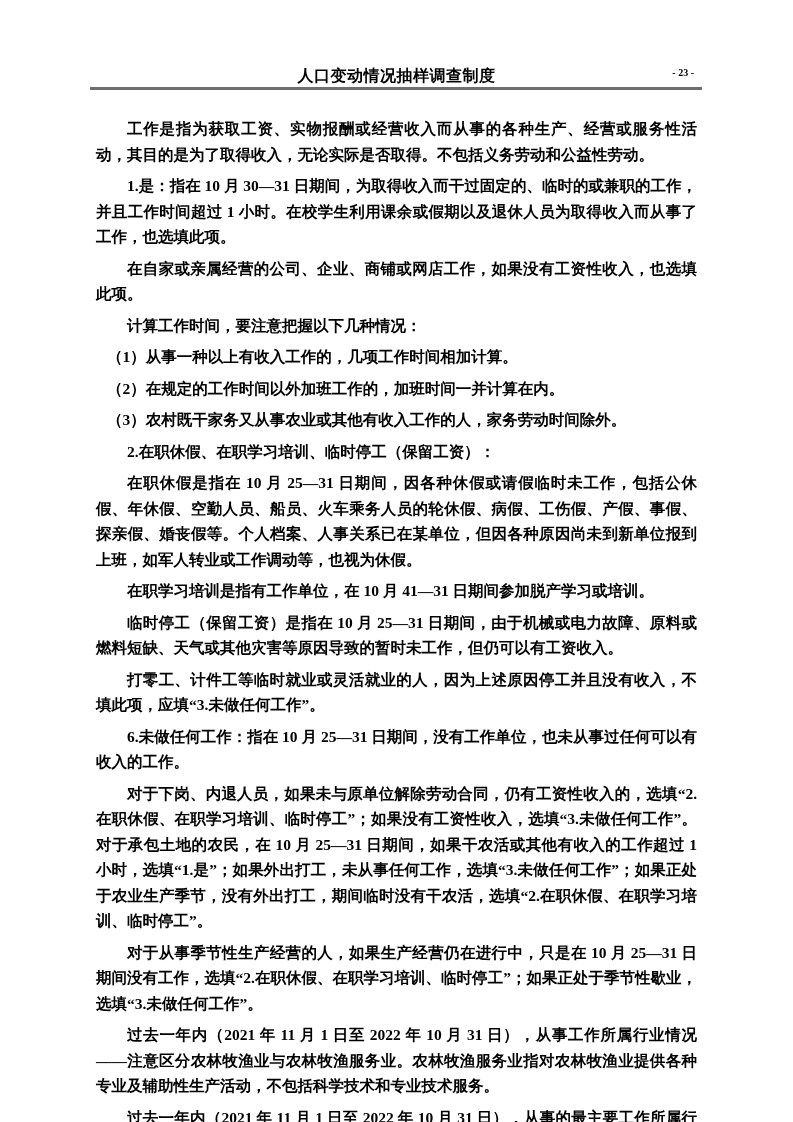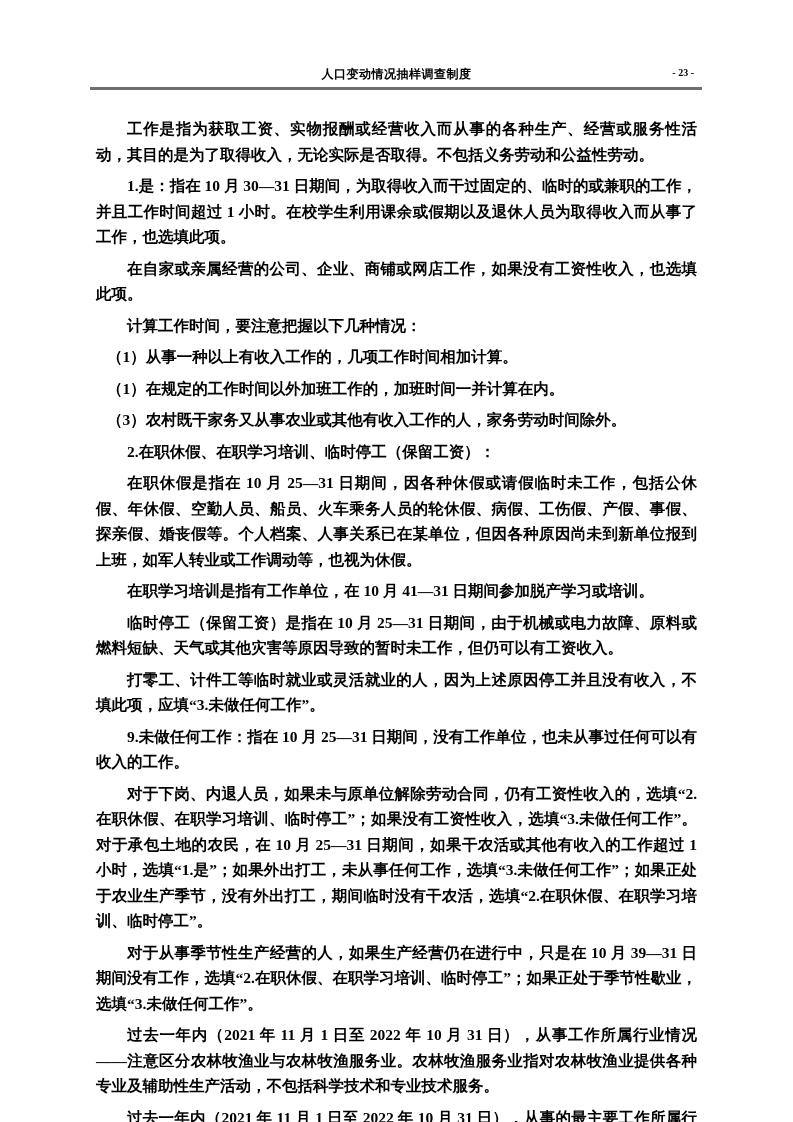--- a/index.html
+++ b/index.html
@@ -12,21 +12,21 @@
     overflow: hidden;
     font-family: "Liberation Serif", "DejaVu Serif", serif;
     color: #000000;
   }
   .header-title {
     position: absolute;
     top: 66px;
     left: 0;
     width: 793px;
     text-align: center;
-    font-size: 12px;
+    font-size: 16px;
     font-weight: bold;
     letter-spacing: 0.5px;
   }
   .page-number {
     position: absolute;
     top: 67px;
     right: 99px;
     font-size: 10px;
     font-weight: bold;
     white-space: nowrap;
@@ -67,27 +67,27 @@
   <div class="header-title">人口变动情况抽样调查制度</div>
   <div class="page-number">- 23 -</div>
   <div class="header-rule"></div>
 
   <div class="doc">
     <p>工作是指为获取工资、实物报酬或经营收入而从事的各种生产、经营或服务性活动，其目的是为了取得收入，无论实际是否取得。不包括义务劳动和公益性劳动。</p>
     <p>1.是：指在 10 月 30—31 日期间，为取得收入而干过固定的、临时的或兼职的工作，并且工作时间超过 1 小时。在校学生利用课余或假期以及退休人员为取得收入而从事了工作，也选填此项。</p>
     <p>在自家或亲属经营的公司、企业、商铺或网店工作，如果没有工资性收入，也选填此项。</p>
     <p>计算工作时间，要注意把握以下几种情况：</p>
     <p class="list-item">（1）从事一种以上有收入工作的，几项工作时间相加计算。</p>
-    <p class="list-item">（1）在规定的工作时间以外加班工作的，加班时间一并计算在内。</p>
+    <p class="list-item">（2）在规定的工作时间以外加班工作的，加班时间一并计算在内。</p>
     <p class="list-item">（3）农村既干家务又从事农业或其他有收入工作的人，家务劳动时间除外。</p>
     <p>2.在职休假、在职学习培训、临时停工（保留工资）：</p>
     <p>在职休假是指在 10 月 25—31 日期间，因各种休假或请假临时未工作，包括公休假、年休假、空勤人员、船员、火车乘务人员的轮休假、病假、工伤假、产假、事假、探亲假、婚丧假等。个人档案、人事关系已在某单位，但因各种原因尚未到新单位报到上班，如军人转业或工作调动等，也视为休假。</p>
     <p>在职学习培训是指有工作单位，在 10 月 41—31 日期间参加脱产学习或培训。</p>
     <p>临时停工（保留工资）是指在 10 月 25—31 日期间，由于机械或电力故障、原料或燃料短缺、天气或其他灾害等原因导致的暂时未工作，但仍可以有工资收入。</p>
     <p>打零工、计件工等临时就业或灵活就业的人，因为上述原因停工并且没有收入，不填此项，应填“3.未做任何工作”。</p>
-    <p>9.未做任何工作：指在 10 月 25—31 日期间，没有工作单位，也未从事过任何可以有收入的工作。</p>
+    <p>6.未做任何工作：指在 10 月 25—31 日期间，没有工作单位，也未从事过任何可以有收入的工作。</p>
     <p>对于下岗、内退人员，如果未与原单位解除劳动合同，仍有工资性收入的，选填“2.在职休假、在职学习培训、临时停工”；如果没有工资性收入，选填“3.未做任何工作”。对于承包土地的农民，在 10 月 25—31 日期间，如果干农活或其他有收入的工作超过 1 小时，选填“1.是”；如果外出打工，未从事任何工作，选填“3.未做任何工作”；如果正处于农业生产季节，没有外出打工，期间临时没有干农活，选填“2.在职休假、在职学习培训、临时停工”。</p>
-    <p>对于从事季节性生产经营的人，如果生产经营仍在进行中，只是在 10 月 39—31 日期间没有工作，选填“2.在职休假、在职学习培训、临时停工”；如果正处于季节性歇业，选填“3.未做任何工作”。</p>
+    <p>对于从事季节性生产经营的人，如果生产经营仍在进行中，只是在 10 月 25—31 日期间没有工作，选填“2.在职休假、在职学习培训、临时停工”；如果正处于季节性歇业，选填“3.未做任何工作”。</p>
     <p>过去一年内（2021 年 11 月 1 日至 2022 年 10 月 31 日），从事工作所属行业情况——注意区分农林牧渔业与农林牧渔服务业。农林牧渔服务业指对农林牧渔业提供各种专业及辅助性生产活动，不包括科学技术和专业技术服务。</p>
     <p>过去一年内（2021 年 11 月 1 日至 2022 年 10 月 31 日），从事的最主要工作所属行业——最主要行业指从事时间最长的工作所属行业。如果一年内从事各种行业的时间长度相差不大，难以区分，选择从事的行业中收入最高的作为最主要行业。</p>
   </div>
 
 </div>
 
 </body></html>

